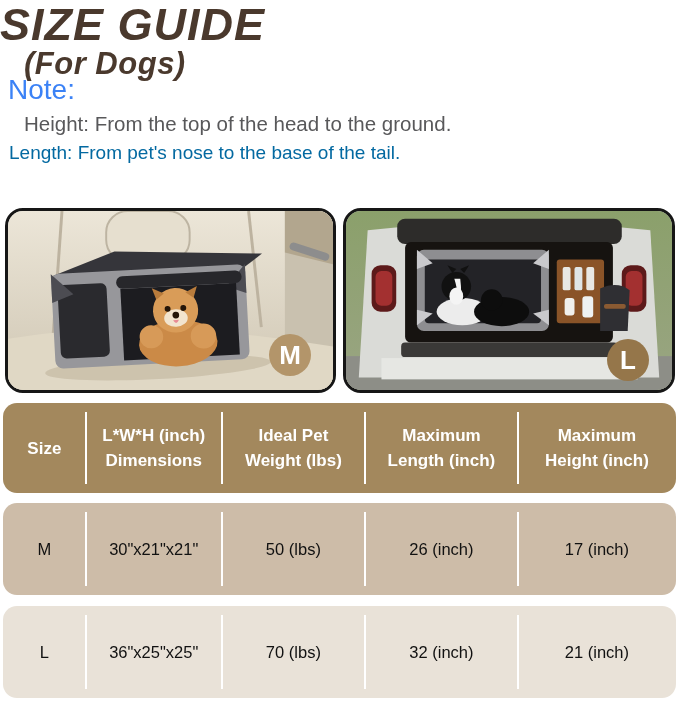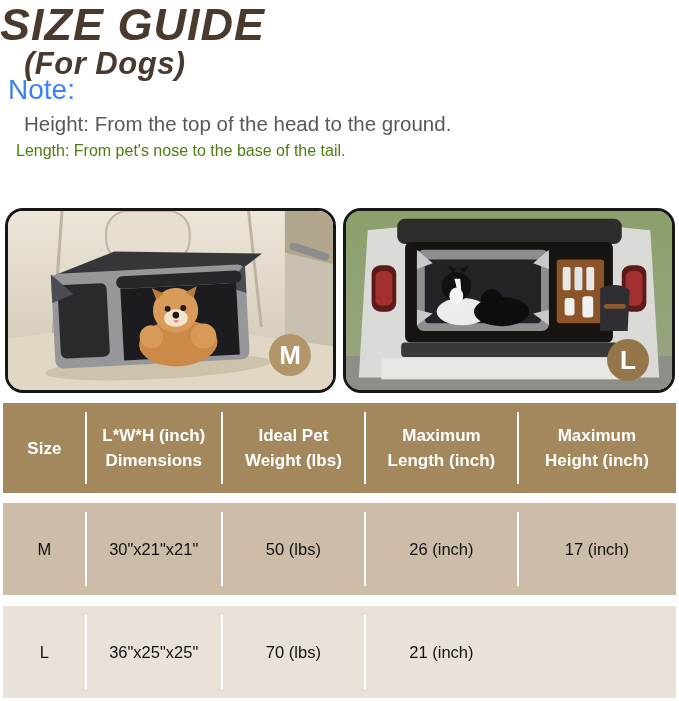--- a/index.html
+++ b/index.html
@@ -7,42 +7,42 @@
         font-family:"Liberation Sans",sans-serif;}
 
   
   .title-block{position:absolute;left:0;top:2px;width:542px;text-align:left;font-style:italic;}
   .title-main{font-size:45px;line-height:46px;font-weight:800;letter-spacing:1px;color:#4a392d;}
   .title-sub{font-size:31px;line-height:31px;font-weight:800;letter-spacing:.5px;color:#4a392d;margin-top:0;padding-left:24px;}
 
   
   .note-heading{position:absolute;left:8px;top:74px;font-size:28px;font-weight:400;color:#3b82f6;}
   .note-line1{position:absolute;left:24px;top:112px;font-size:20.5px;color:#58585a;}
-  .note-line2{position:absolute;left:16px;top:142px;font-size:16px;color:#4d7c0f;}
+  .note-line2{position:absolute;left:9px;top:142px;font-size:19px;color:#0369a1;}
 
   
   .diagram{position:absolute;left:500px;top:8px;width:179px;height:200px;}
   .diagram svg{display:block;}
   .measure-text{font-family:"Liberation Serif","DejaVu Serif",serif;font-size:19px;fill:#111;}
 
   
   .photo{position:absolute;top:208px;height:185px;border:3px solid #161616;border-radius:18px;
          overflow:hidden;box-sizing:border-box;background:#ccc;}
   .photo-m{left:5px;width:331px;}
   .photo-l{left:343px;width:332px;}
   .photo svg{display:block;width:100%;height:100%;}
   .badge{position:absolute;width:42px;height:42px;border-radius:50%;display:flex;
          align-items:center;justify-content:center;color:#fff;font-weight:800;font-size:26px;}
   .badge-m{right:22px;bottom:14px;background:#b3956a;}
   .badge-l{right:23px;bottom:9px;background:#95764a;}
 
   
   .size-table{position:absolute;left:3px;top:403px;width:673px;}
   .t-block{display:grid;grid-template-columns:12.3% 20.2% 21.3% 22.7% 23.5%;
-           border-radius:0;}
+           border-radius:14px;}
   .t-head{height:90px;background:#a3885d;margin-bottom:10px;}
   .t-row-m{height:92px;background:#cdbca8;margin-bottom:11px;}
   .t-row-l{height:92px;background:#e9e2d8;}
   .cell{position:relative;display:flex;flex-direction:column;align-items:center;
         justify-content:center;text-align:center;}
   .cell:not(:first-child)::before{content:"";position:absolute;left:-1px;top:9px;bottom:9px;
         width:2px;background:#fff;}
   .t-head .cell span{display:block;color:#fff;font-weight:700;font-size:17px;line-height:25px;}
   .t-row-m .cell span,.t-row-l .cell span{color:#111;font-size:16.5px;}
 </style>
@@ -206,18 +206,21 @@
       <div class="cell">
           <span>L</span>
         </div>
       <div class="cell">
           <span>36"x25"x25"</span>
         </div>
       <div class="cell">
           <span>70 (lbs)</span>
         </div>
       <div class="cell">
+          <span>32 (inch)</span>
+        </div>
+      <div class="cell">
           <span>21 (inch)</span>
         </div>
     </div>
   </div>
 
 </div>
 
 </body></html>

